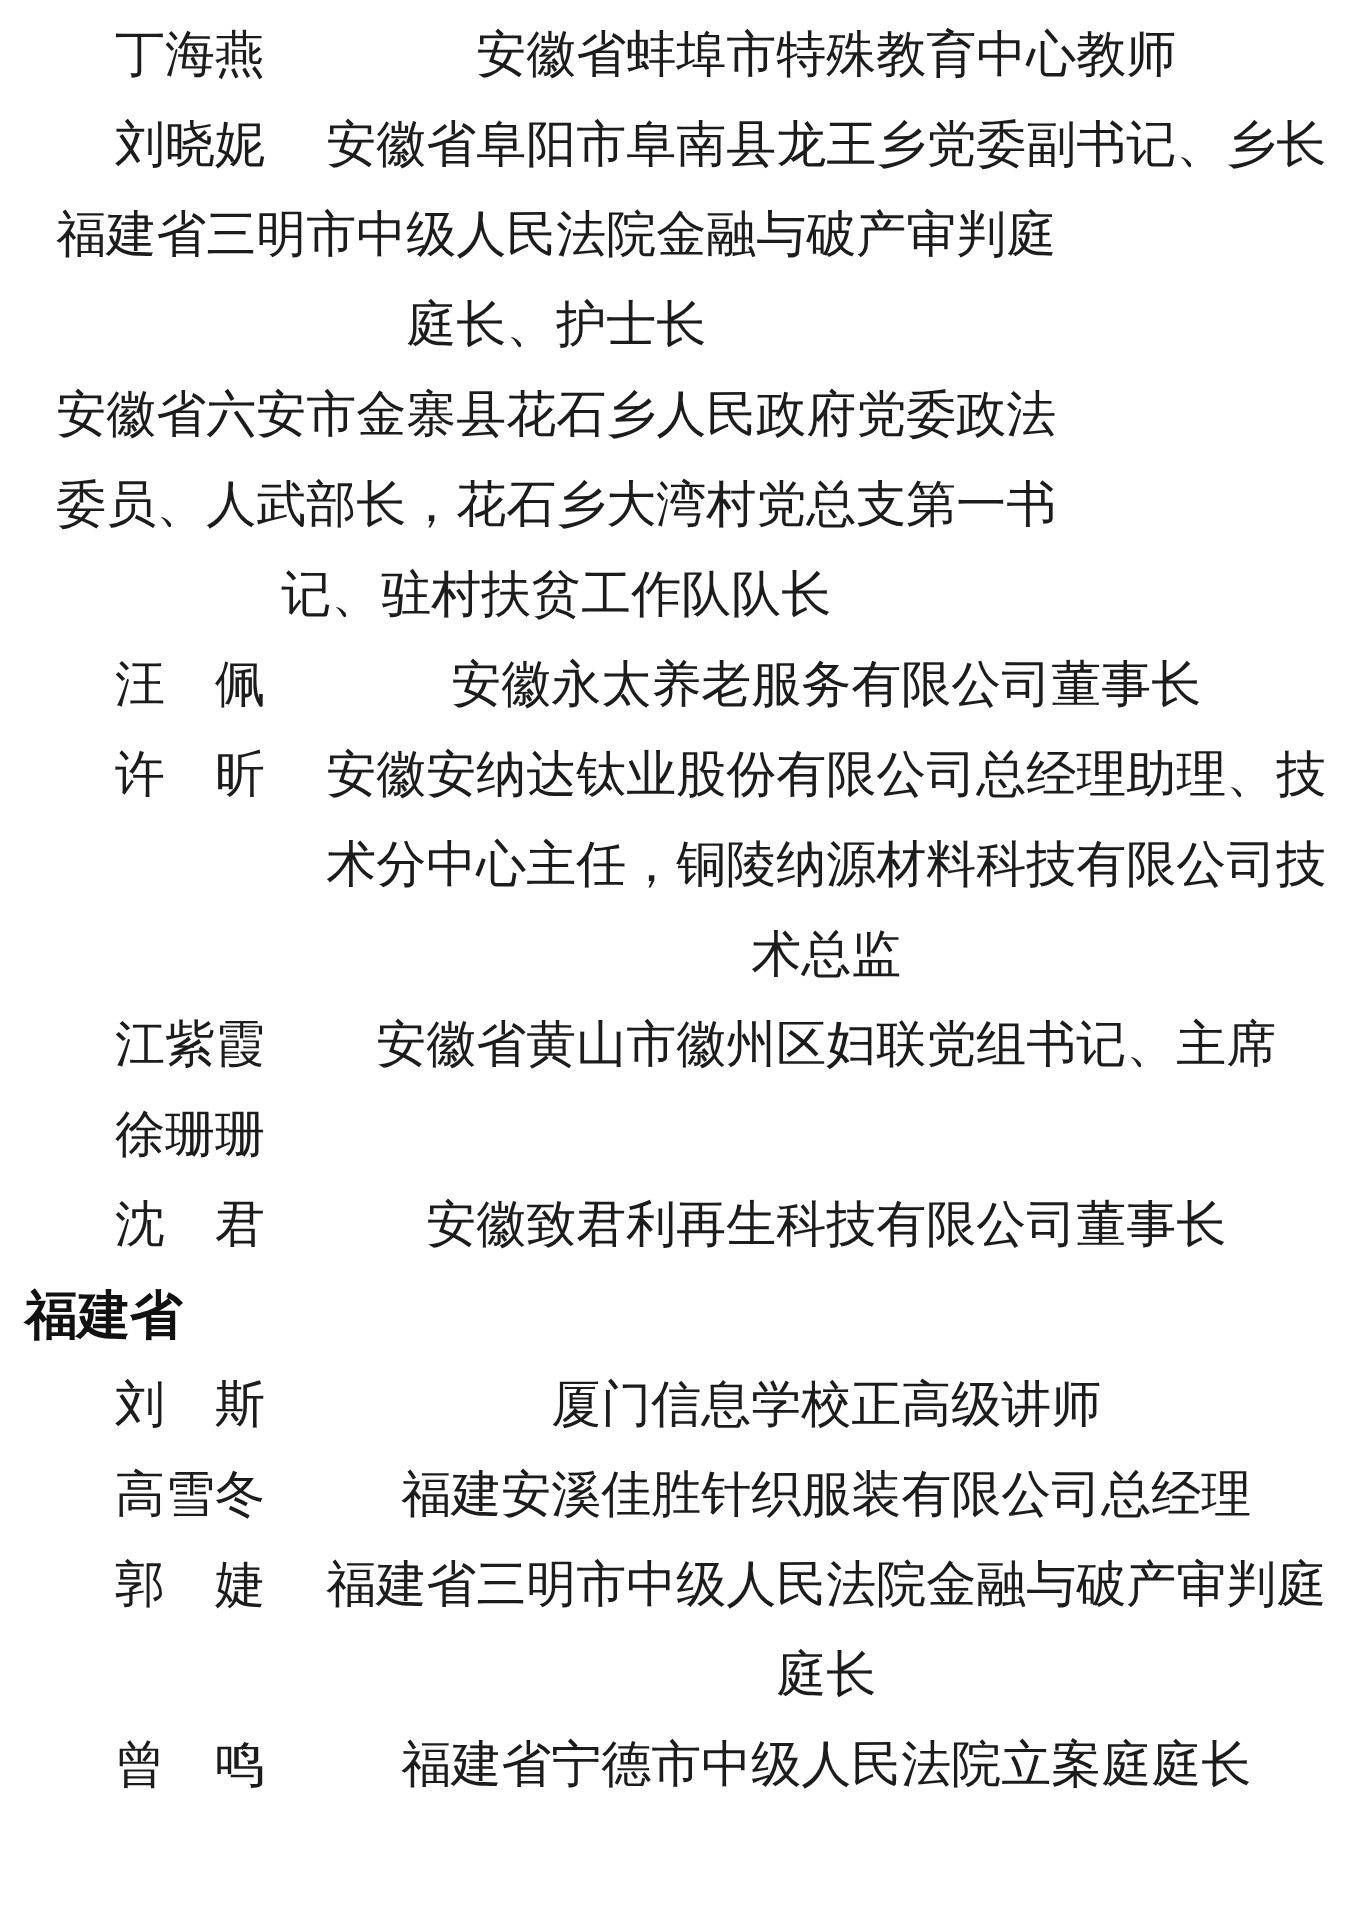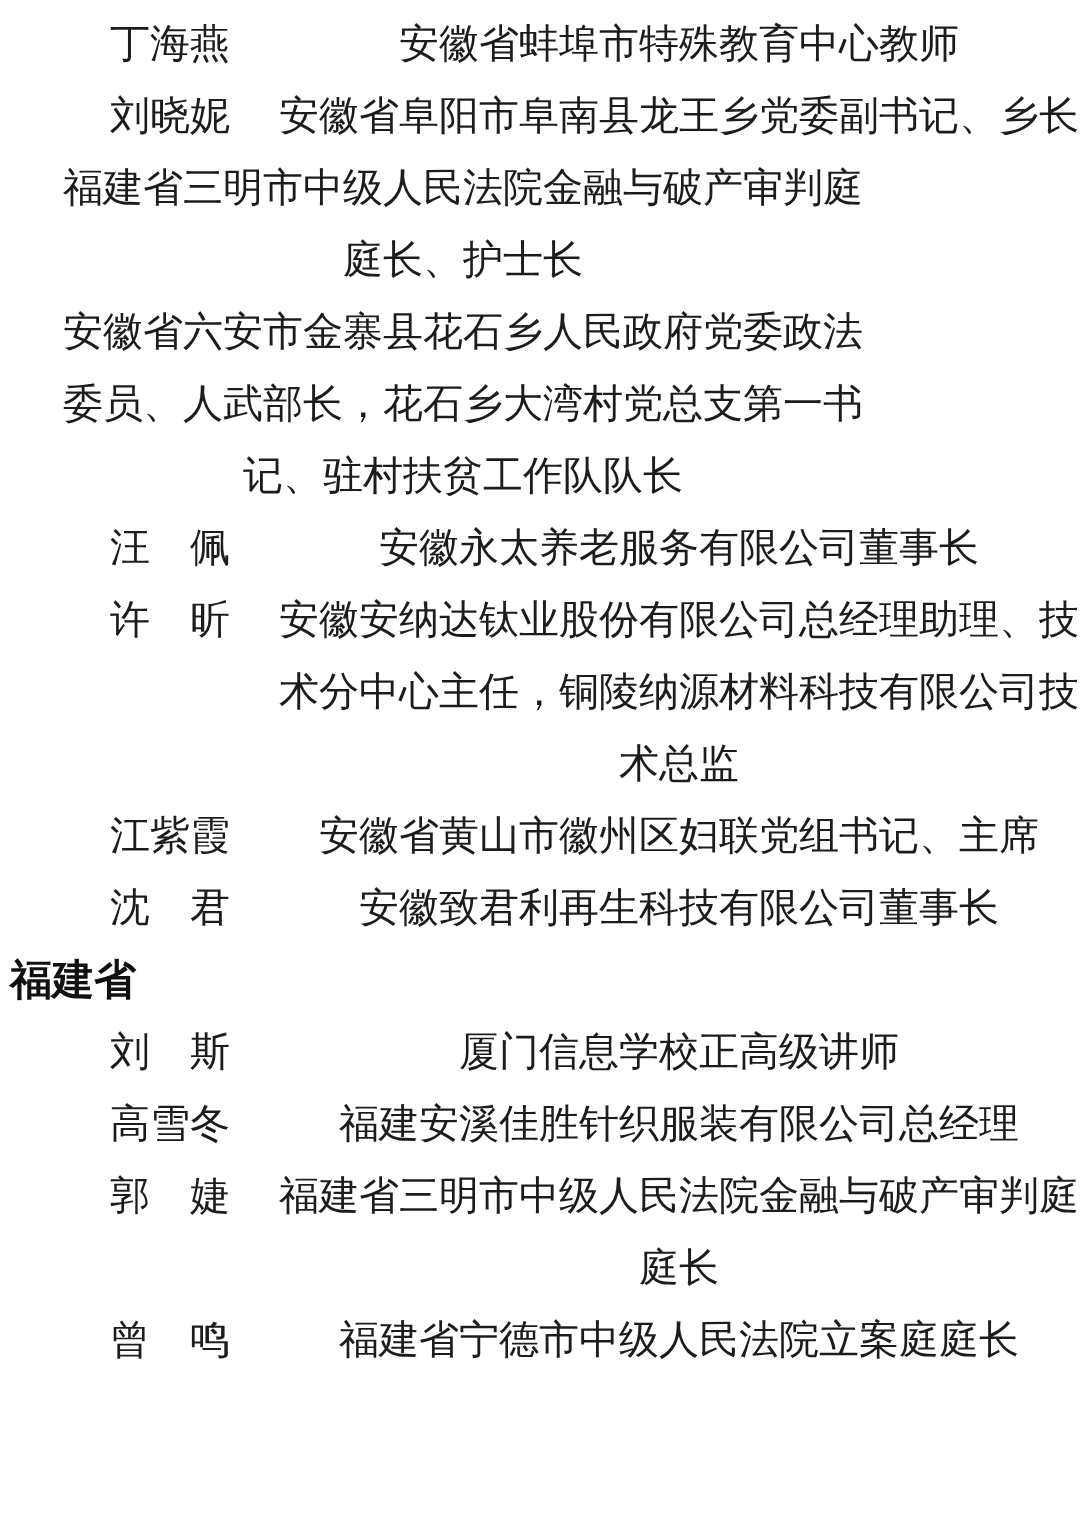--- a/index.html
+++ b/index.html
@@ -15,42 +15,41 @@
     font-family: "Liberation Serif", "DejaVu Serif", serif;
   }
   .page {
     padding-top: 8px;
   }
   .entry {
     display: flex;
     align-items: flex-start;
     font-size: 40px;
     line-height: 72px;
-    padding-left: 18px;
   }
   .entry .name {
     flex: none;
     width: 124px;
     margin-left: 92px;
     white-space: pre;
     letter-spacing: 0;
   }
   .entry .title {
     flex: none;
     width: 812px;
     margin-left: 39px;
     text-align: center;
     word-break: normal;
   }
   .section-header {
     font-family: "Liberation Sans", "DejaVu Sans", sans-serif;
     font-weight: 700;
     font-size: 42px;
     line-height: 72px;
-    padding-left: 10px;
+    padding-left: 20px;
     color: #111111;
   }
 </style>
 </head>
 <body>
 
 <div class="page">
 
   <div class="entry">
     <div class="name">丁海燕</div>
@@ -79,20 +78,21 @@
     <div class="name">许　昕</div>
     <div class="title">安徽安纳达钛业股份有限公司总经理助理、技术分中心主任，铜陵纳源材料科技有限公司技术总监</div>
   </div>
 
   <div class="entry">
     <div class="name">江紫霞</div>
     <div class="title">安徽省黄山市徽州区妇联党组书记、主席</div>
   </div>
 
   <div class="entry">
+    <div class="name">徐珊珊</div>
   </div>
 
   <div class="entry">
     <div class="name">沈　君</div>
     <div class="title">安徽致君利再生科技有限公司董事长</div>
   </div>
 
   <div class="section-header">福建省</div>
 
   <div class="entry">

